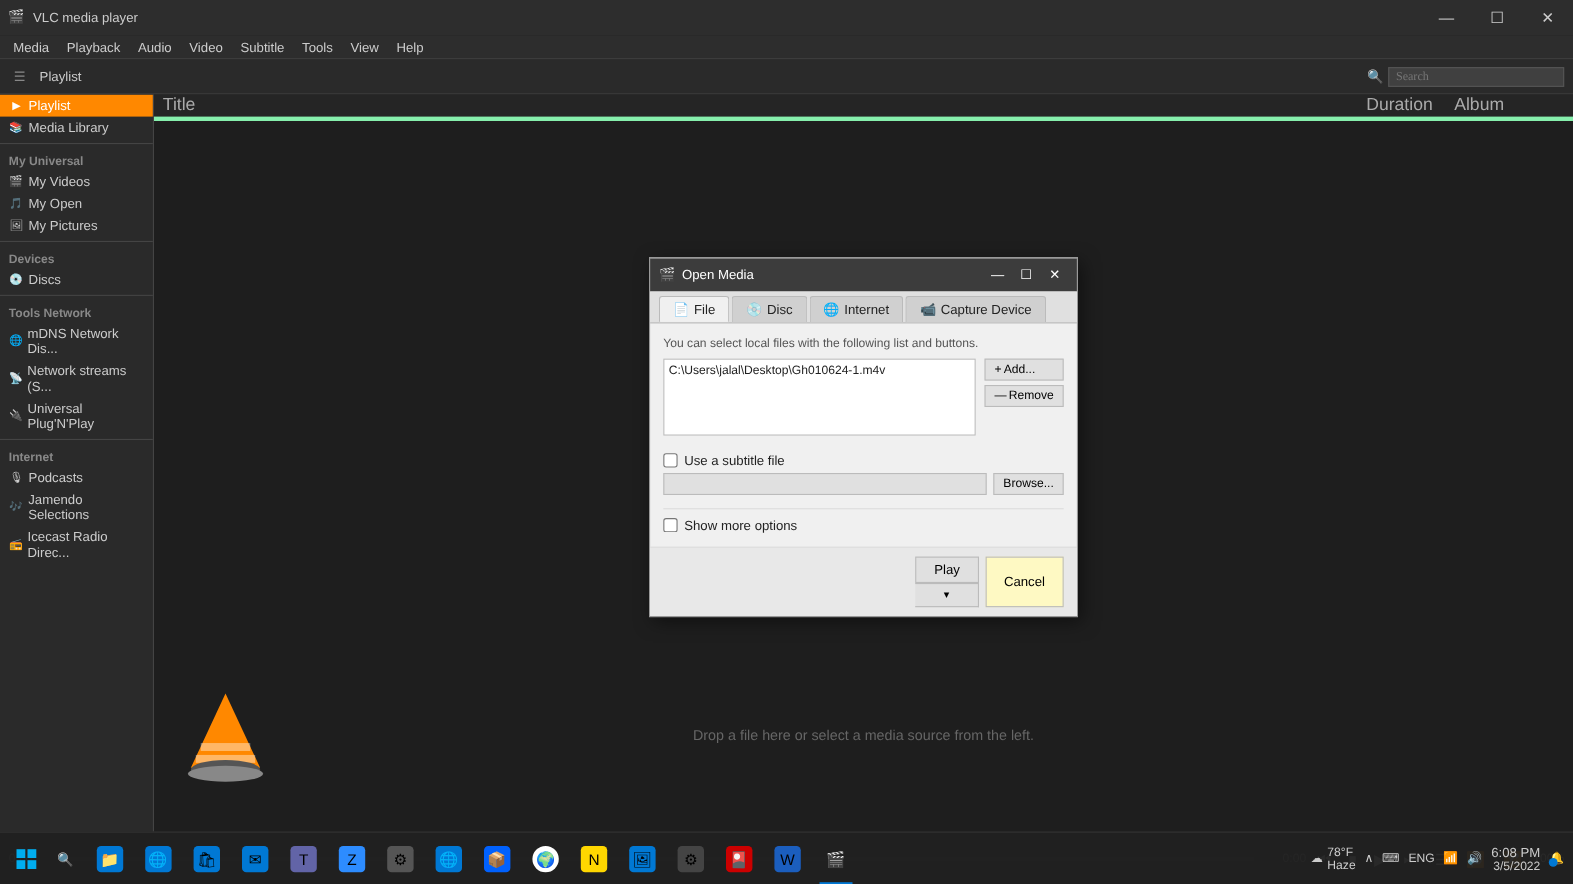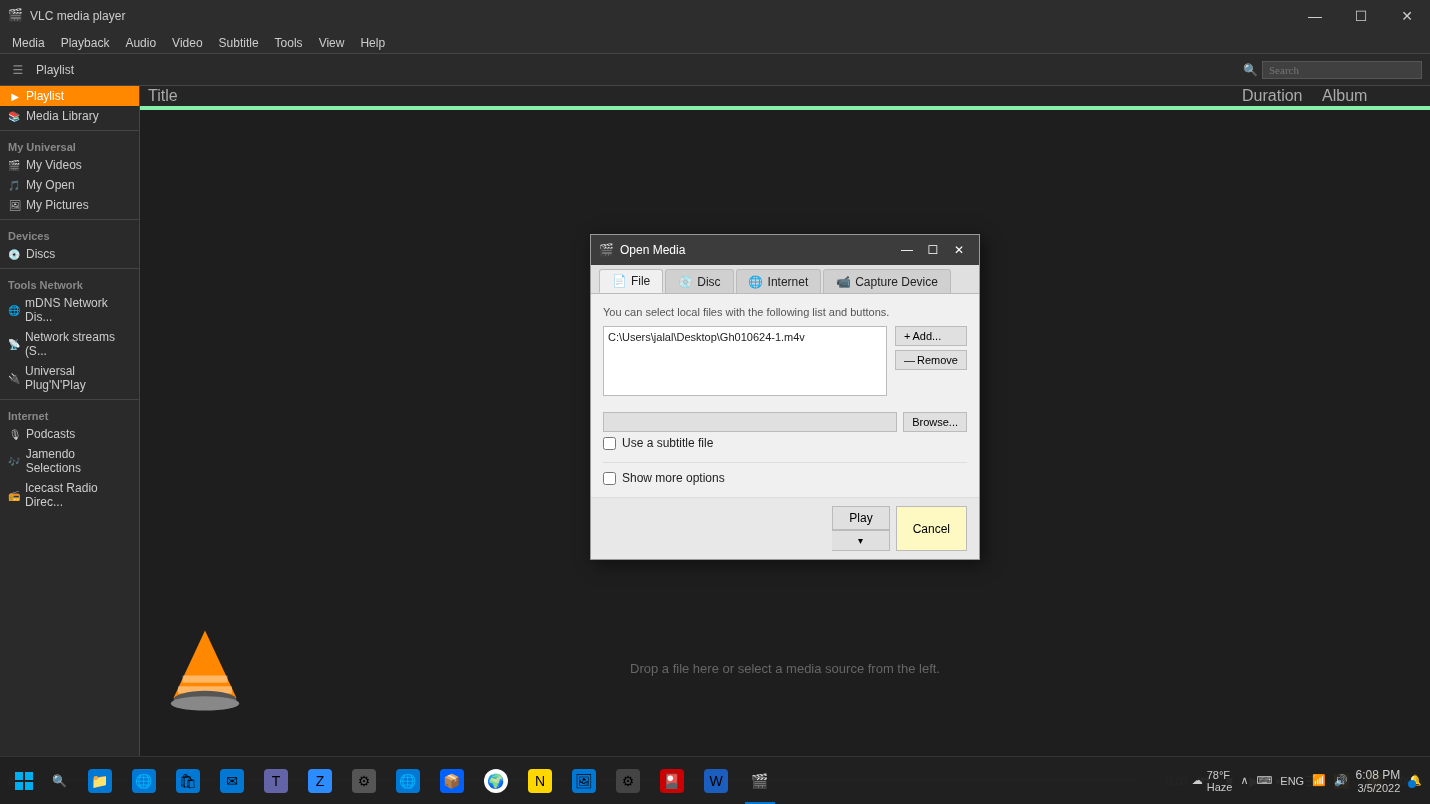--- a/index.html
+++ b/index.html
@@ -570,26 +570,26 @@
               </button>
               <button class="file-btn">
                 <span>—</span>
                 <span>Remove</span>
               </button>
             </div>
           </div>
 
           <div class="subtitle-section">
             <div class="subtitle-row">
+              <input type="checkbox" id="sub-cb" style="">
+              <label for="sub-cb" style="cursor:pointer;">Use a subtitle file</label>
+            </div>
+            <div class="subtitle-row">
               <input type="text" class="subtitle-input" style="flex: 1 1 0%; border: 1px solid rgb(187, 187, 187); background: rgb(224, 224, 224); padding: 3px 4px; font-size: 11px; color: rgb(136, 136, 136);" disabled="">
               <button class="browse-btn">Browse...</button>
-            </div>
-            <div class="subtitle-row">
-              <input type="checkbox" id="sub-cb" style="">
-              <label for="sub-cb" style="cursor:pointer;">Use a subtitle file</label>
             </div>
           </div>
 
           <div class="show-more-row">
             <input type="checkbox" id="show-more-cb" style="">
             <label for="show-more-cb" style="cursor:pointer;">Show more options</label>
           </div>
         </div>
 
         <div class="dialog-footer">

